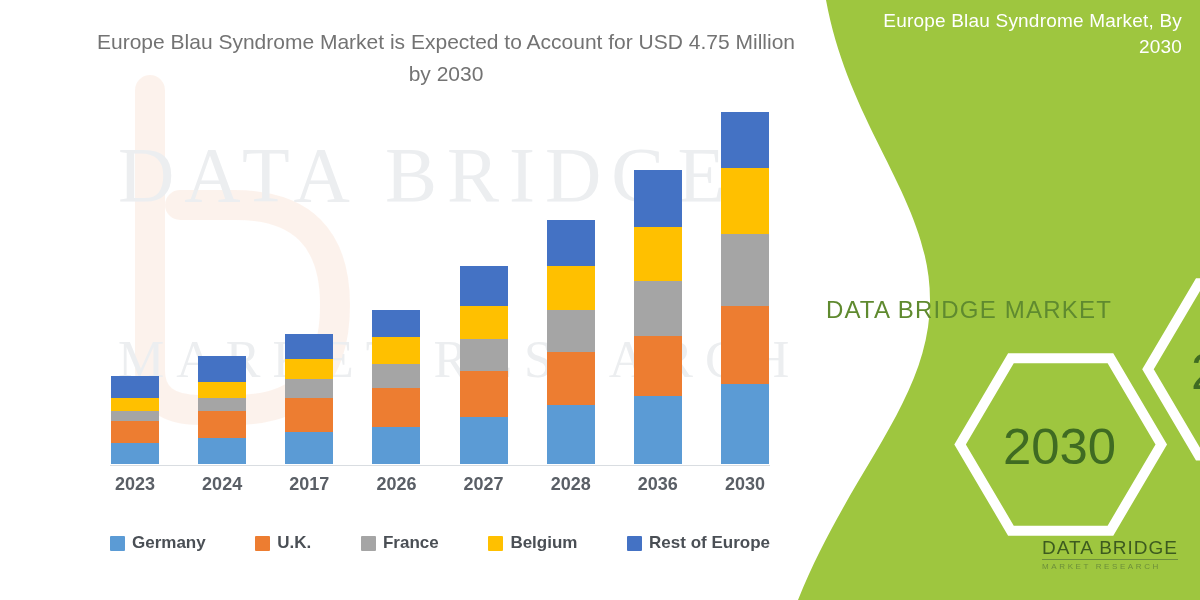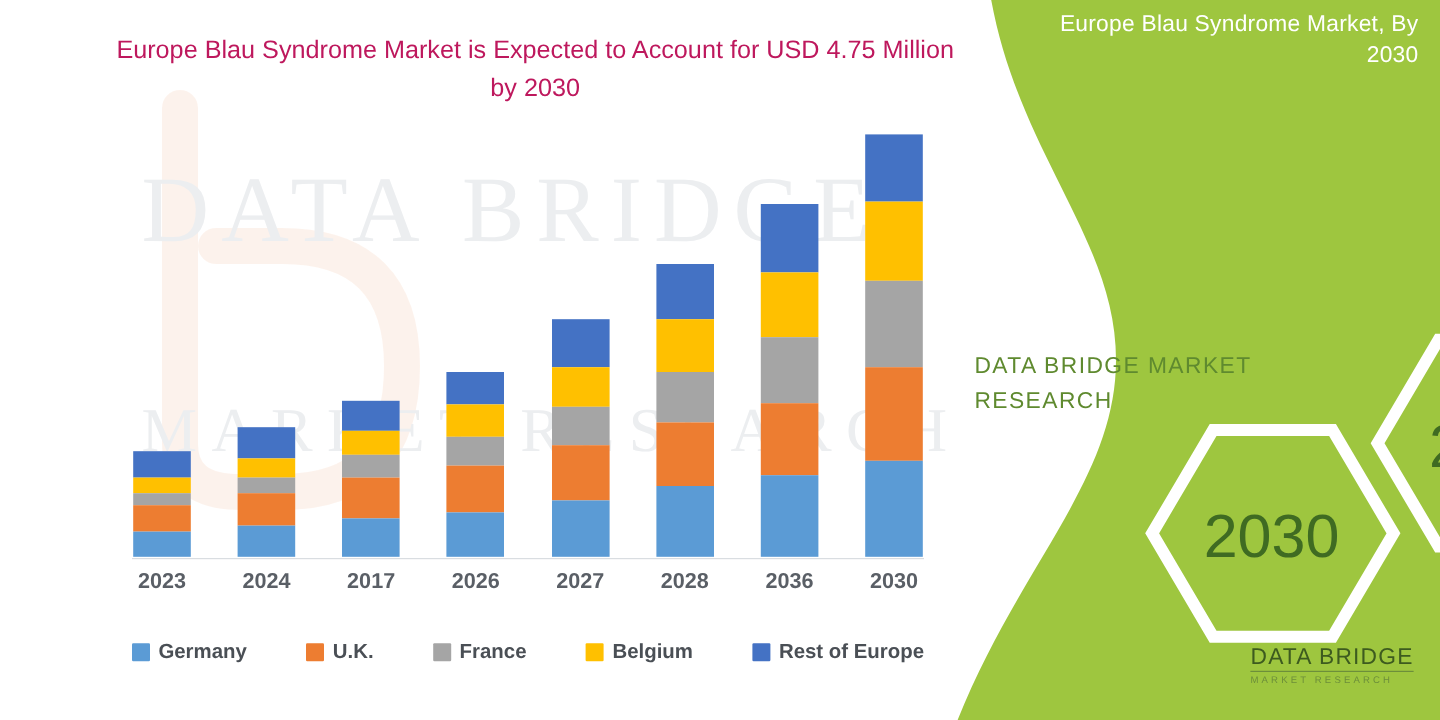--- a/index.html
+++ b/index.html
@@ -16,35 +16,35 @@
   .green-panel svg{display:block;width:420px;height:600px;}
 
   .panel-title{
     position:absolute;top:8px;right:18px;width:330px;
     text-align:right;color:#ffffff;font-size:19px;line-height:1.35;
     font-family:"Liberation Sans", sans-serif;letter-spacing:.2px;
   }
   .hex-wrap{position:absolute;top:108px;right:72px;width:190px;height:125px;}
   .hex-wrap svg{display:block;}
   .brandline{
-    position:absolute;top:292px;right:88px;width:300px;text-align:left;
-    color:#5f8a2f;font-size:19px;line-height:1.5;letter-spacing:1.2px;
+    position:absolute;top:292px;right:88px;width:300px;text-align:right;
+    color:#5f8a2f;font-size:24px;line-height:1.5;letter-spacing:1.2px;
   }
 
   
   .logo{position:absolute;right:22px;bottom:22px;display:flex;align-items:center;gap:10px;}
   .logo-mark{width:54px;height:48px;position:relative;}
   .logo-text{display:flex;flex-direction:column;line-height:1;}
   .logo-text .lt1{font-size:19px;color:#3d5b1f;letter-spacing:1px;border-bottom:1.5px solid #6d8f3a;padding-bottom:2px;}
   .logo-text .lt2{font-size:8px;color:#6d8f3a;letter-spacing:2.6px;margin-top:3px;}
 
   
   .chart-title{
     position:absolute;left:96px;top:26px;width:700px;text-align:center;
-    color:#be185d;font-size:21px;line-height:1.5;
+    color:#737373;font-size:21px;line-height:1.5;
   }
 
   .watermark{position:absolute;left:0;top:0;width:820px;height:600px;pointer-events:none;}
   .wm-text{
     position:absolute;color:#eceef0;font-size:78px;letter-spacing:10px;
     font-family:"Liberation Serif", serif;white-space:nowrap;
   }
   .wm-1{left:118px;top:130px;}
   .wm-2{left:118px;top:330px;font-size:52px;letter-spacing:12px;}
   .wm-b{position:absolute;left:60px;top:70px;opacity:.55;}
@@ -212,21 +212,20 @@
         </g>
         <g>
           <polygon points="33,40 78,40 101,79 78,118 33,118 10,79" fill="none" stroke="#ffffff" stroke-width="4.5"></polygon>
           <text id="hexlabel1" x="55" y="88" text-anchor="middle" font-family="Liberation Sans, sans-serif" font-size="23" fill="#3f6b22">2030</text>
         </g>
       </svg>
     </div>
 
     <div class="brandline">
       <div>DATA BRIDGE MARKET</div>
-      <div>RESEARCH</div>
     </div>
 
     <div class="logo">
       <div class="logo-mark">
         <svg width="54" height="48" viewBox="0 0 54 48">
           <path d="M10 4 L10 30 Q10 40 22 40 L27 40 Q40 40 40 27 Q40 16 27 16 L18 16" fill="none" stroke="#F07C22" stroke-width="9" stroke-linecap="round"></path>
           <path d="M2 31 Q20 46 38 36 Q48 30 46 20 Q44 33 30 36 Q16 39 2 31 Z" fill="#1B64A6"></path>
         </svg>
       </div>
       <div class="logo-text">

